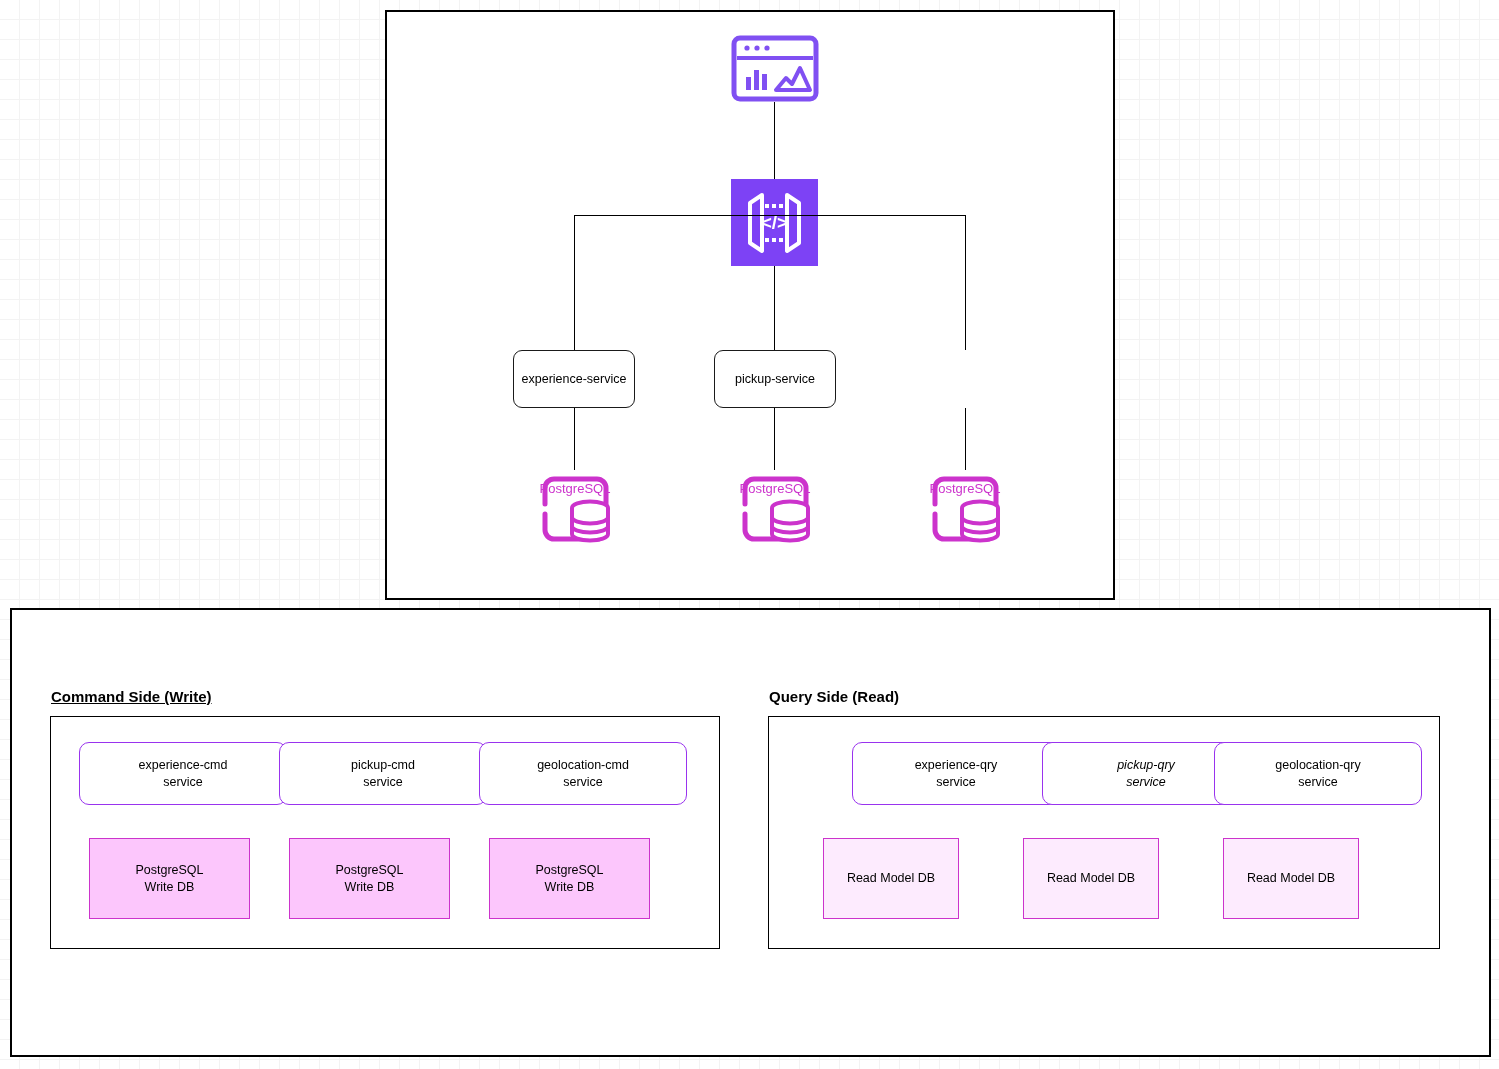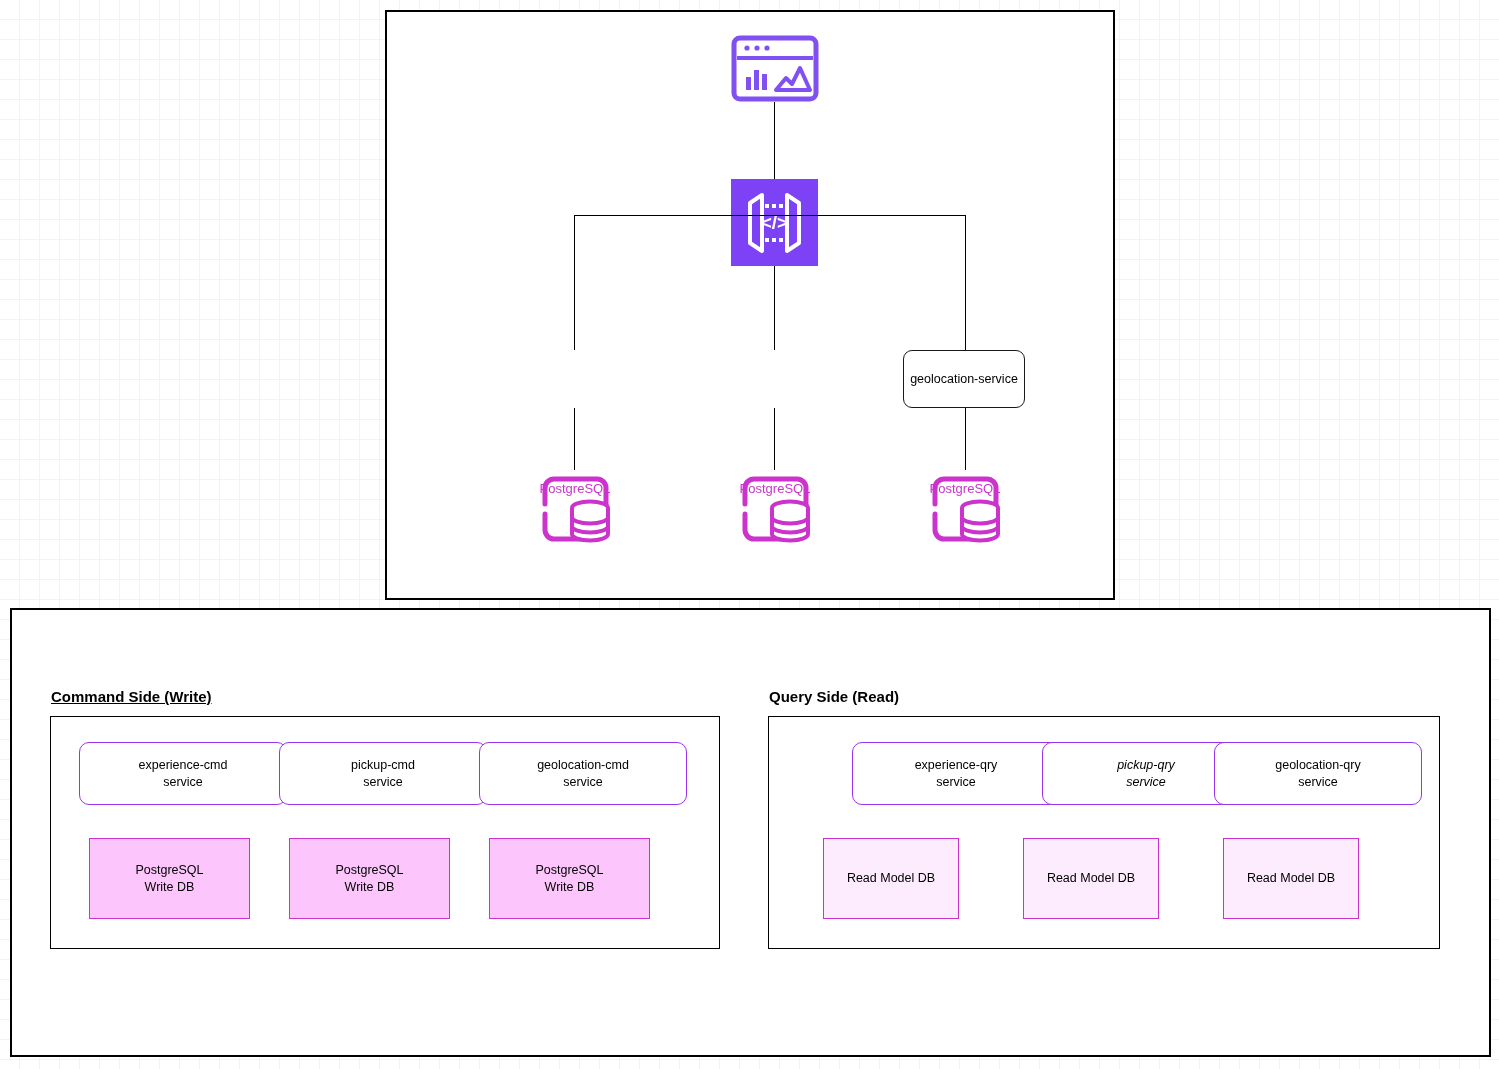--- a/index.html
+++ b/index.html
@@ -156,22 +156,25 @@
   </div>
 
   <div class="line hline" style="left:574px; top:215px; width:392px;"></div>
 
   <div class="line vline" style="left:774px; top:266px; height:84px;"></div>
 
   <div class="line vline" style="left:574px; top:215px; height:135px;"></div>
 
   <div class="line vline" style="left:965px; top:215px; height:135px;"></div>
 
-  <div class="service-box" style="left:903px; top:350px;">
-    <span>geolocation-service</span>
+  <div class="service-box" style="left:513px; top:350px;">
+    <span>experience-service</span>
+  </div>
+  <div class="service-box" style="left:714px; top:350px;">
+    <span>pickup-service</span>
   </div>
 
   <div class="line vline" style="left:574px; top:408px; height:62px;"></div>
   <div class="line vline" style="left:774px; top:408px; height:62px;"></div>
   <div class="line vline" style="left:965px; top:408px; height:62px;"></div>
 
   <div class="icon-wrap" style="left:531px; top:468px;">
     <svg width="86" height="82" viewBox="0 0 86 82">
       <path d="M14 36 L14 20 A9 9 0 0 1 23 11 L66 11 A9 9 0 0 1 75 20 L75 36
                M75 48 L75 62 A9 9 0 0 1 66 71 L23 71 A9 9 0 0 1 14 62 L14 46" fill="none" stroke="#cc33cc" stroke-width="5" stroke-linecap="round"></path>

